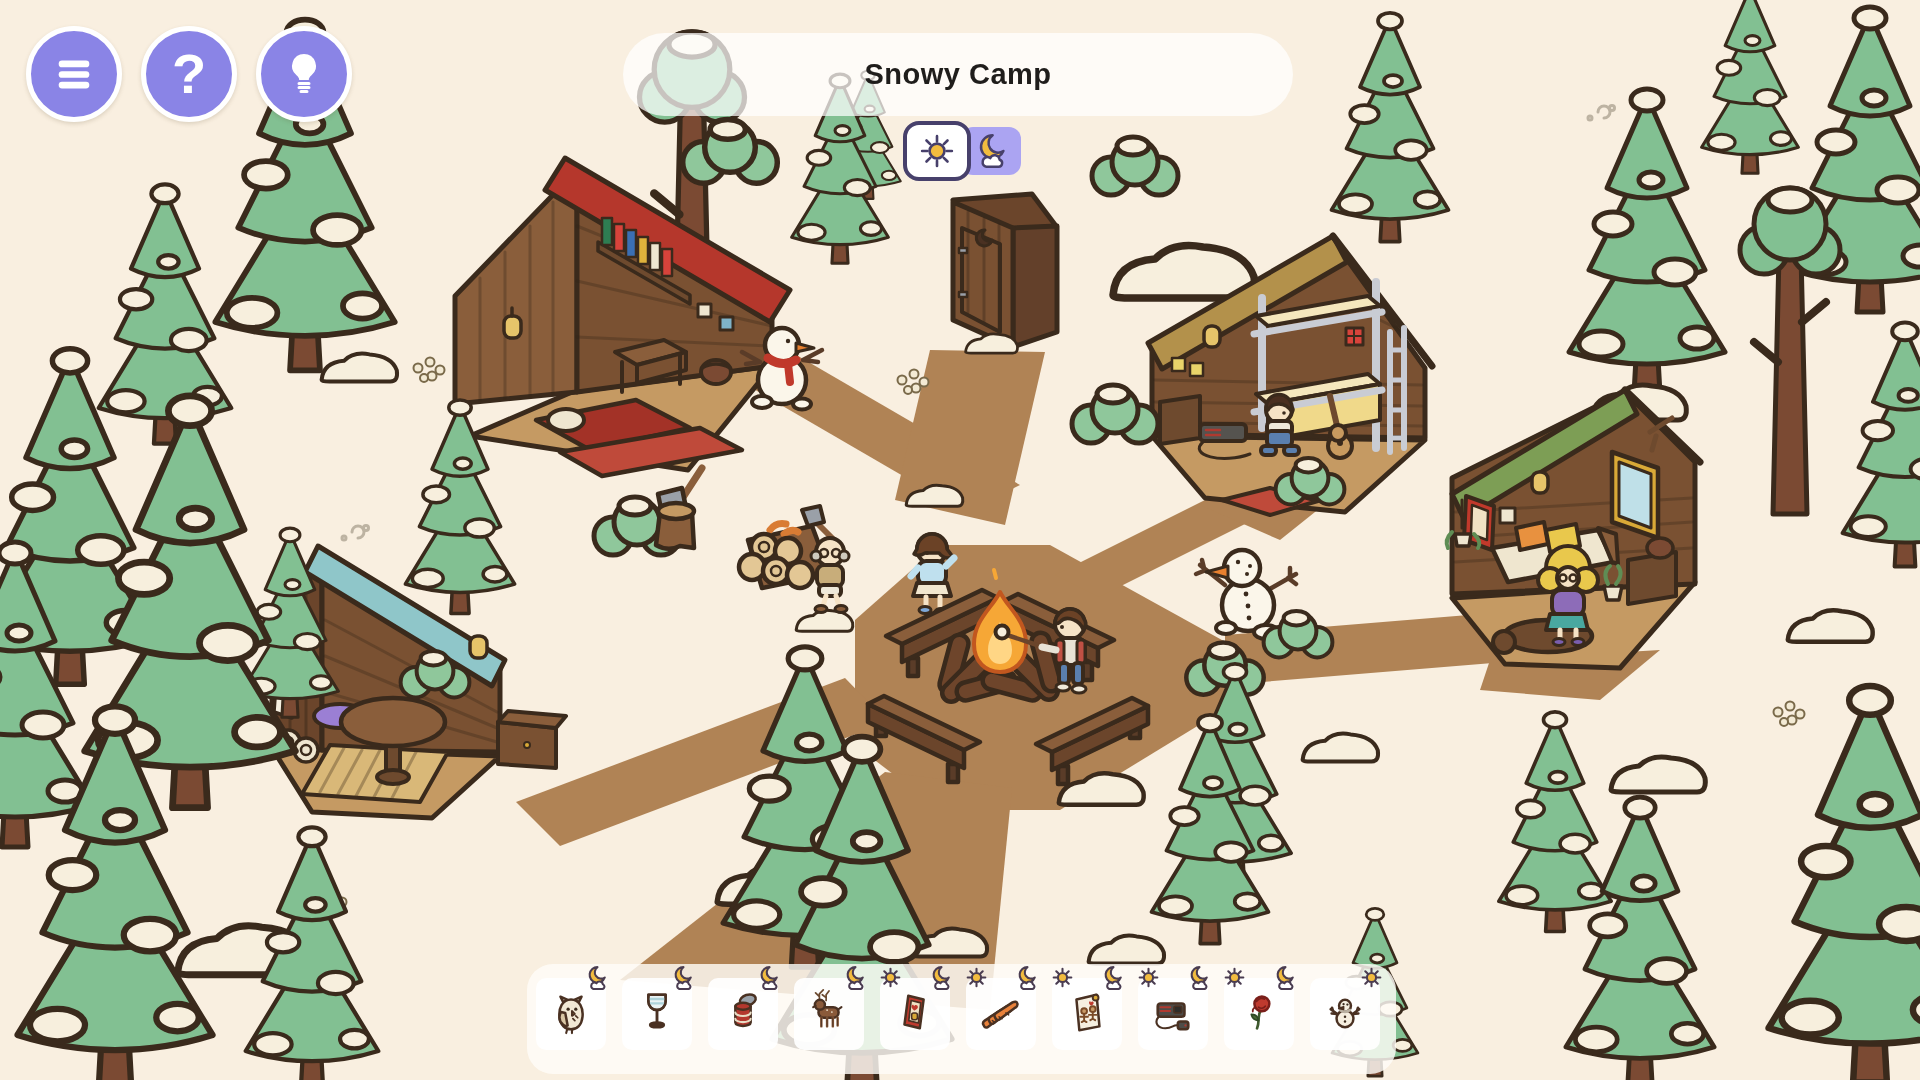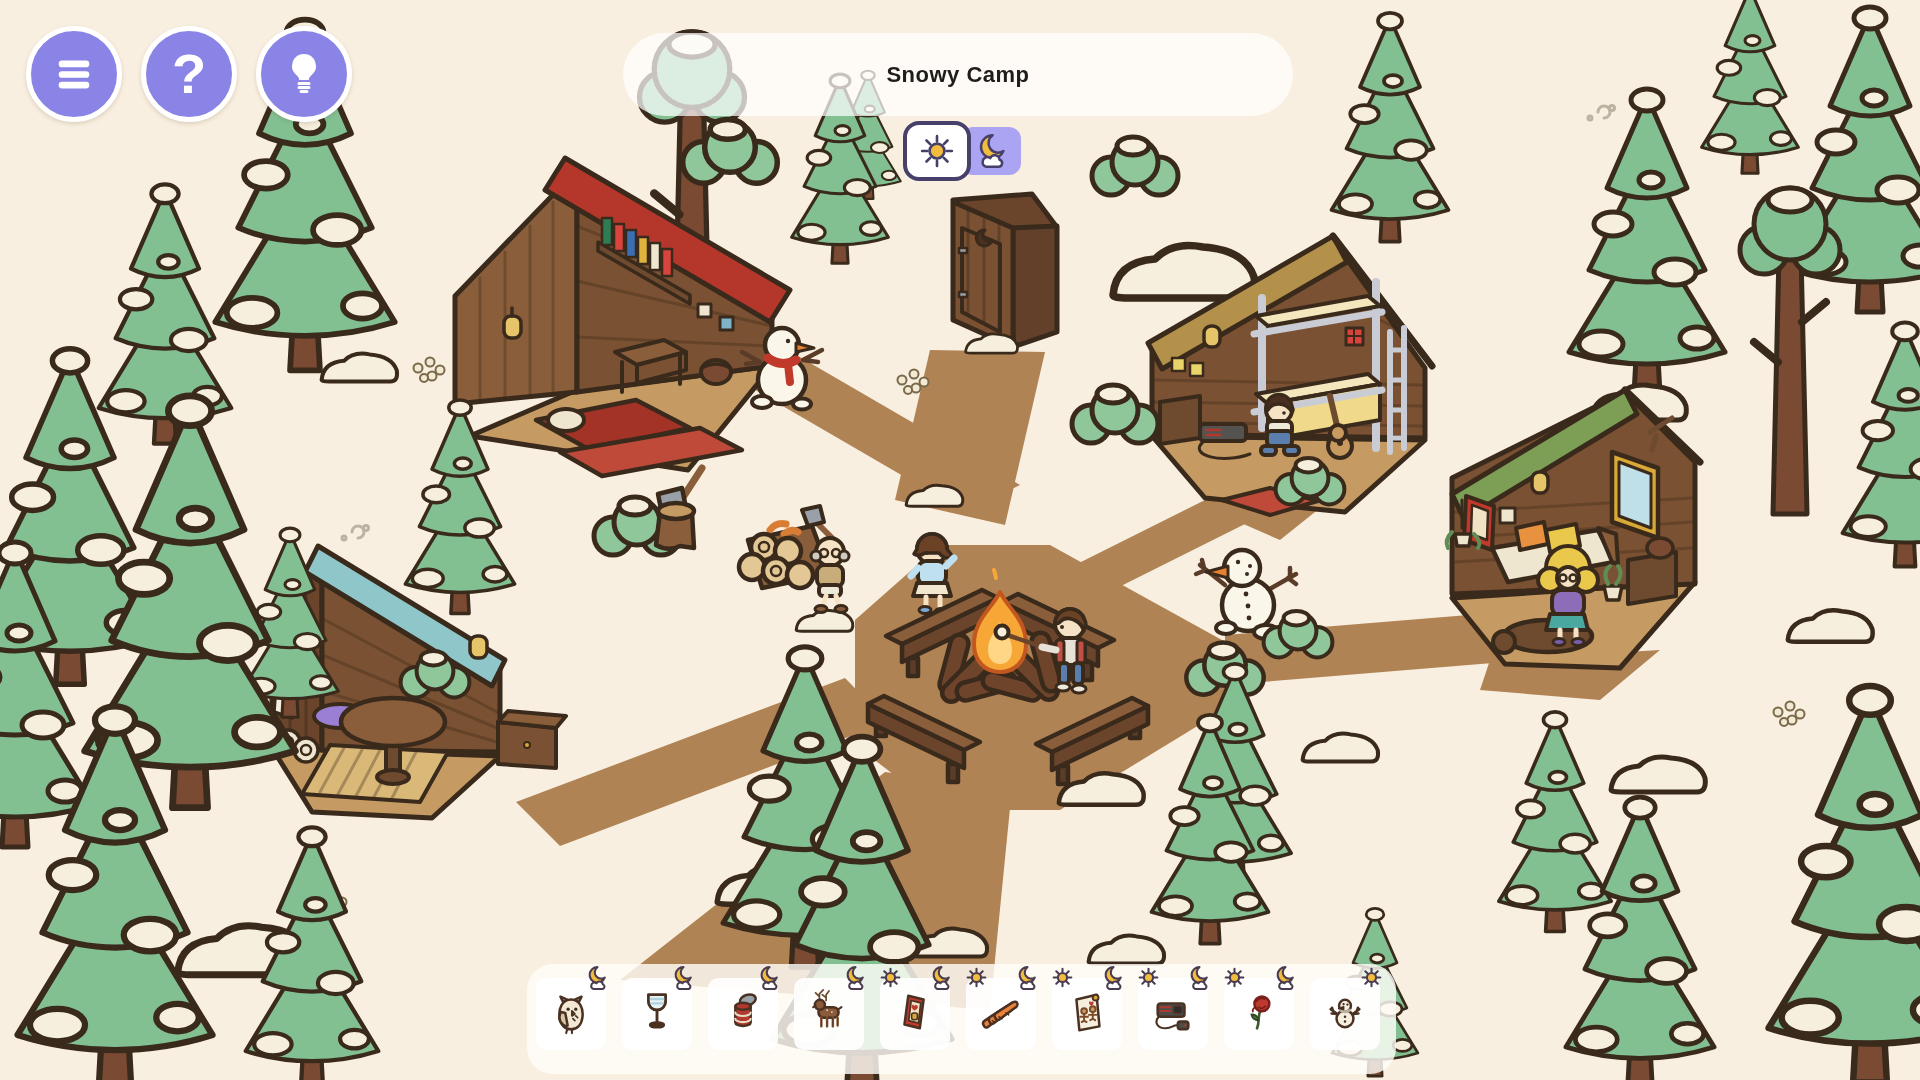--- a/index.html
+++ b/index.html
@@ -7,21 +7,21 @@
   svg.scene{position:absolute;left:0;top:0;width:1920px;height:1080px;}
   
   .hud-buttons{position:absolute;top:26px;left:26px;display:flex;gap:19px;z-index:20;}
   .round-btn{width:96px;height:96px;border-radius:50%;background:#8a84e6;border:5px solid #ffffff;
     box-shadow:0 2px 4px rgba(90,70,40,.18);display:flex;align-items:center;justify-content:center;
     cursor:pointer;padding:0;}
   .round-btn .glyph{color:#ffffff;font-weight:bold;font-size:56px;line-height:1;font-family:"Liberation Sans",sans-serif;}
   
   .banner{position:absolute;left:623px;top:33px;width:670px;height:83px;border-radius:42px;
     background:rgba(255,255,255,0.72);display:flex;align-items:center;justify-content:center;z-index:15;}
-  .banner span{font-weight:bold;font-size:22px;color:#1f1d1b;letter-spacing:.5px;text-align:right;}
+  .banner span{font-weight:bold;font-size:29px;color:#1f1d1b;letter-spacing:.5px;text-align:right;}
   
   .time-toggle{position:absolute;left:903px;top:121px;display:flex;align-items:center;z-index:16;}
   .tt-day{width:68px;height:60px;background:#ffffff;border:4px solid #47406b;border-radius:16px;
     display:flex;align-items:center;justify-content:center;cursor:pointer;z-index:2;padding:0;}
   .tt-night{width:60px;height:48px;background:#aba4f2;border:none;border-radius:12px;margin-left:-10px;
     display:flex;align-items:center;justify-content:center;cursor:pointer;z-index:1;padding:0;}
   
   .find-bar{position:absolute;left:527px;top:964px;width:869px;height:110px;border-radius:26px;
     background:rgba(255,253,248,0.82);z-index:18;}
   .find-cells{display:flex;gap:16px;padding:14px 0 0 9px;}

